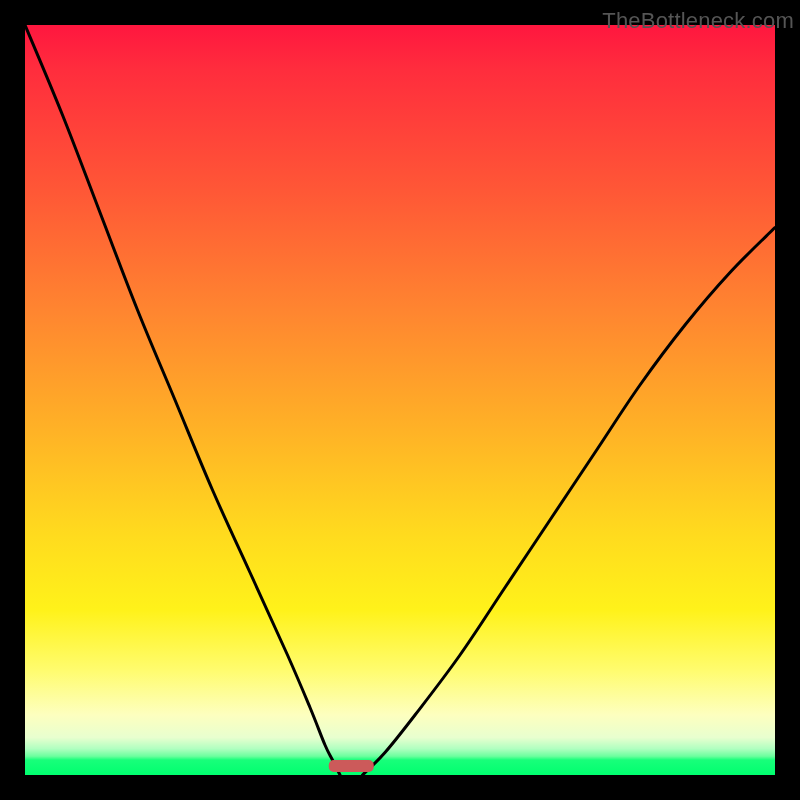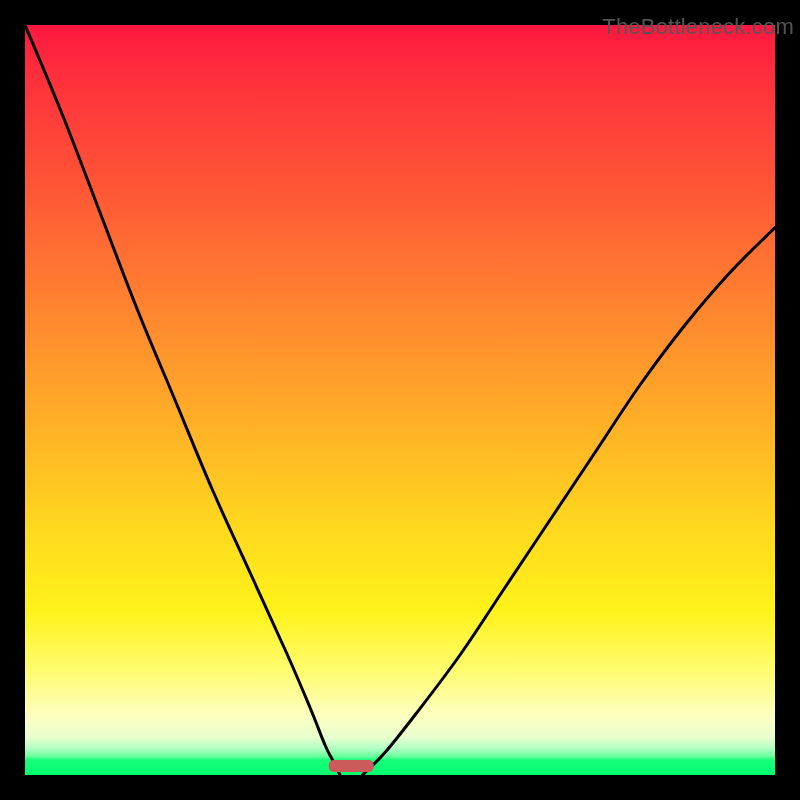--- a/index.html
+++ b/index.html
@@ -44,21 +44,21 @@
   }
   .curve-svg {
     position: absolute;
     left: 0;
     top: 0;
     width: 750px;
     height: 750px;
   }
   .watermark {
     position: absolute;
-    top: 14px;
+    top: 8px;
     right: 6px;
     color: #555;
     font-size: 22px;
     font-weight: 500;
     letter-spacing: 0.2px;
     user-select: none;
   }
 </style>
 </head>
 <body>

